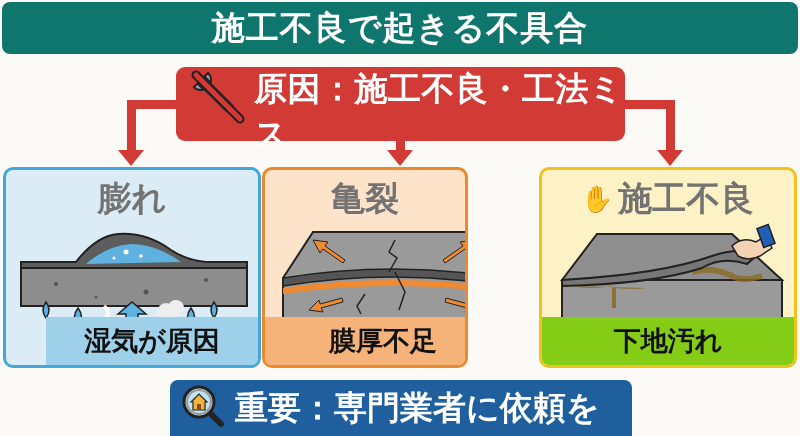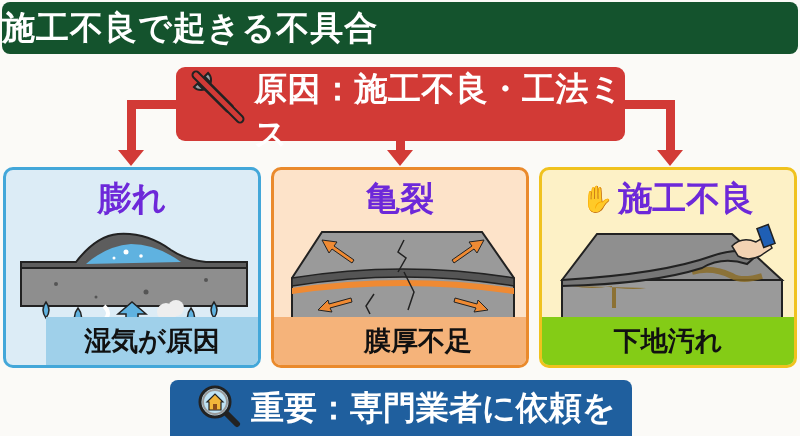--- a/index.html
+++ b/index.html
@@ -1,40 +1,40 @@
 <!DOCTYPE html>
 <html><head>
 <meta charset="utf-8">
 <style>
   * { box-sizing: border-box; margin: 0; padding: 0; }
   html, body { width: 800px; height: 436px; overflow: hidden; background: #fbfaf7; font-family: "DejaVu Sans", sans-serif; }
   .page { position: relative; width: 800px; height: 436px; }
 
-  .title-bar { position: absolute; left: 2px; top: 2px; width: 796px; height: 52px; background: #14532d; border-radius: 8px; display: flex; align-items: center; justify-content: flex-start; }
+  .title-bar { position: absolute; left: 2px; top: 2px; width: 796px; height: 52px; background: #0f766e; border-radius: 8px; display: flex; align-items: center; justify-content: center; }
   .title-bar span { color: #fff; font-weight: bold; font-size: 33px; letter-spacing: 1px; }
 
   .cause-box { position: absolute; left: 176px; top: 67px; width: 449px; height: 74px; background: #d23a36; border-radius: 9px; display: flex; align-items: flex-start; padding-left: 12px; }
   .cause-box .label { color: #fff; font-weight: bold; font-size: 33px; margin-left: 6px; letter-spacing: 0.5px; }
 
   .connector { position: absolute; background: #d23a36; }
   .arrowhead { position: absolute; width: 0; height: 0; border-left: 13px solid transparent; border-right: 13px solid transparent; border-top: 16px solid #d23a36; }
 
   .card { position: absolute; top: 167px; height: 201px; border-radius: 10px; border: 3px solid; overflow: hidden; }
-  .card .head { position: absolute; left: 0; right: 0; top: 6px; text-align: center; font-weight: bold; font-size: 34px; color: #6d28d9; display: flex; justify-content: center; align-items: center; gap: 4px; }
+  .card .head { position: absolute; left: 0; right: 0; top: 6px; text-align: center; font-weight: bold; font-size: 34px; color: #737373; display: flex; justify-content: center; align-items: center; gap: 4px; }
   .card .foot { position: absolute; left: 0; right: 0; bottom: 0; height: 48px; display: flex; align-items: center; justify-content: center; font-weight: bold; font-size: 27px; color: #111; }
   .card svg.illus { position: absolute; left: 0; top: 52px; }
 
   .card-blue { left: 3px; width: 258px; border-color: #43a7d9; background: #dcecf6; }
   .card-blue .foot { background: #9fd0ea; margin-left: 40px; }
-  .card-orange { left: 271px; width: 258px; border-color: #ea8a2c; background: #fde3c9; }
+  .card-orange { left: 262px; width: 206px; border-color: #ea8a2c; background: #fde3c9; }
   .card-orange .foot { background: #f5b37a; padding-left: 36px; }
   .card-yellow { left: 539px; width: 258px; border-color: #f0c21e; background: #fdf1c6; }
   .card-yellow .foot { background: #84cc16; }
 
-  .important-bar { position: absolute; left: 170px; top: 380px; width: 462px; height: 56px; background: #1f5f9e; border-radius: 8px 8px 0 0; display: flex; align-items: center; padding-left: 27px; }
+  .important-bar { position: absolute; left: 170px; top: 380px; width: 462px; height: 56px; background: #1f5f9e; border-radius: 8px 8px 0 0; display: flex; align-items: center; padding-left: 11px; }
   .important-bar .label { color: #fff; font-weight: bold; font-size: 33px; margin-left: 10px; }
 </style>
 </head>
 <body>
 
 <div class="page">
 
   <div class="title-bar">
     <span>施工不良で起きる不具合</span>
   </div>

